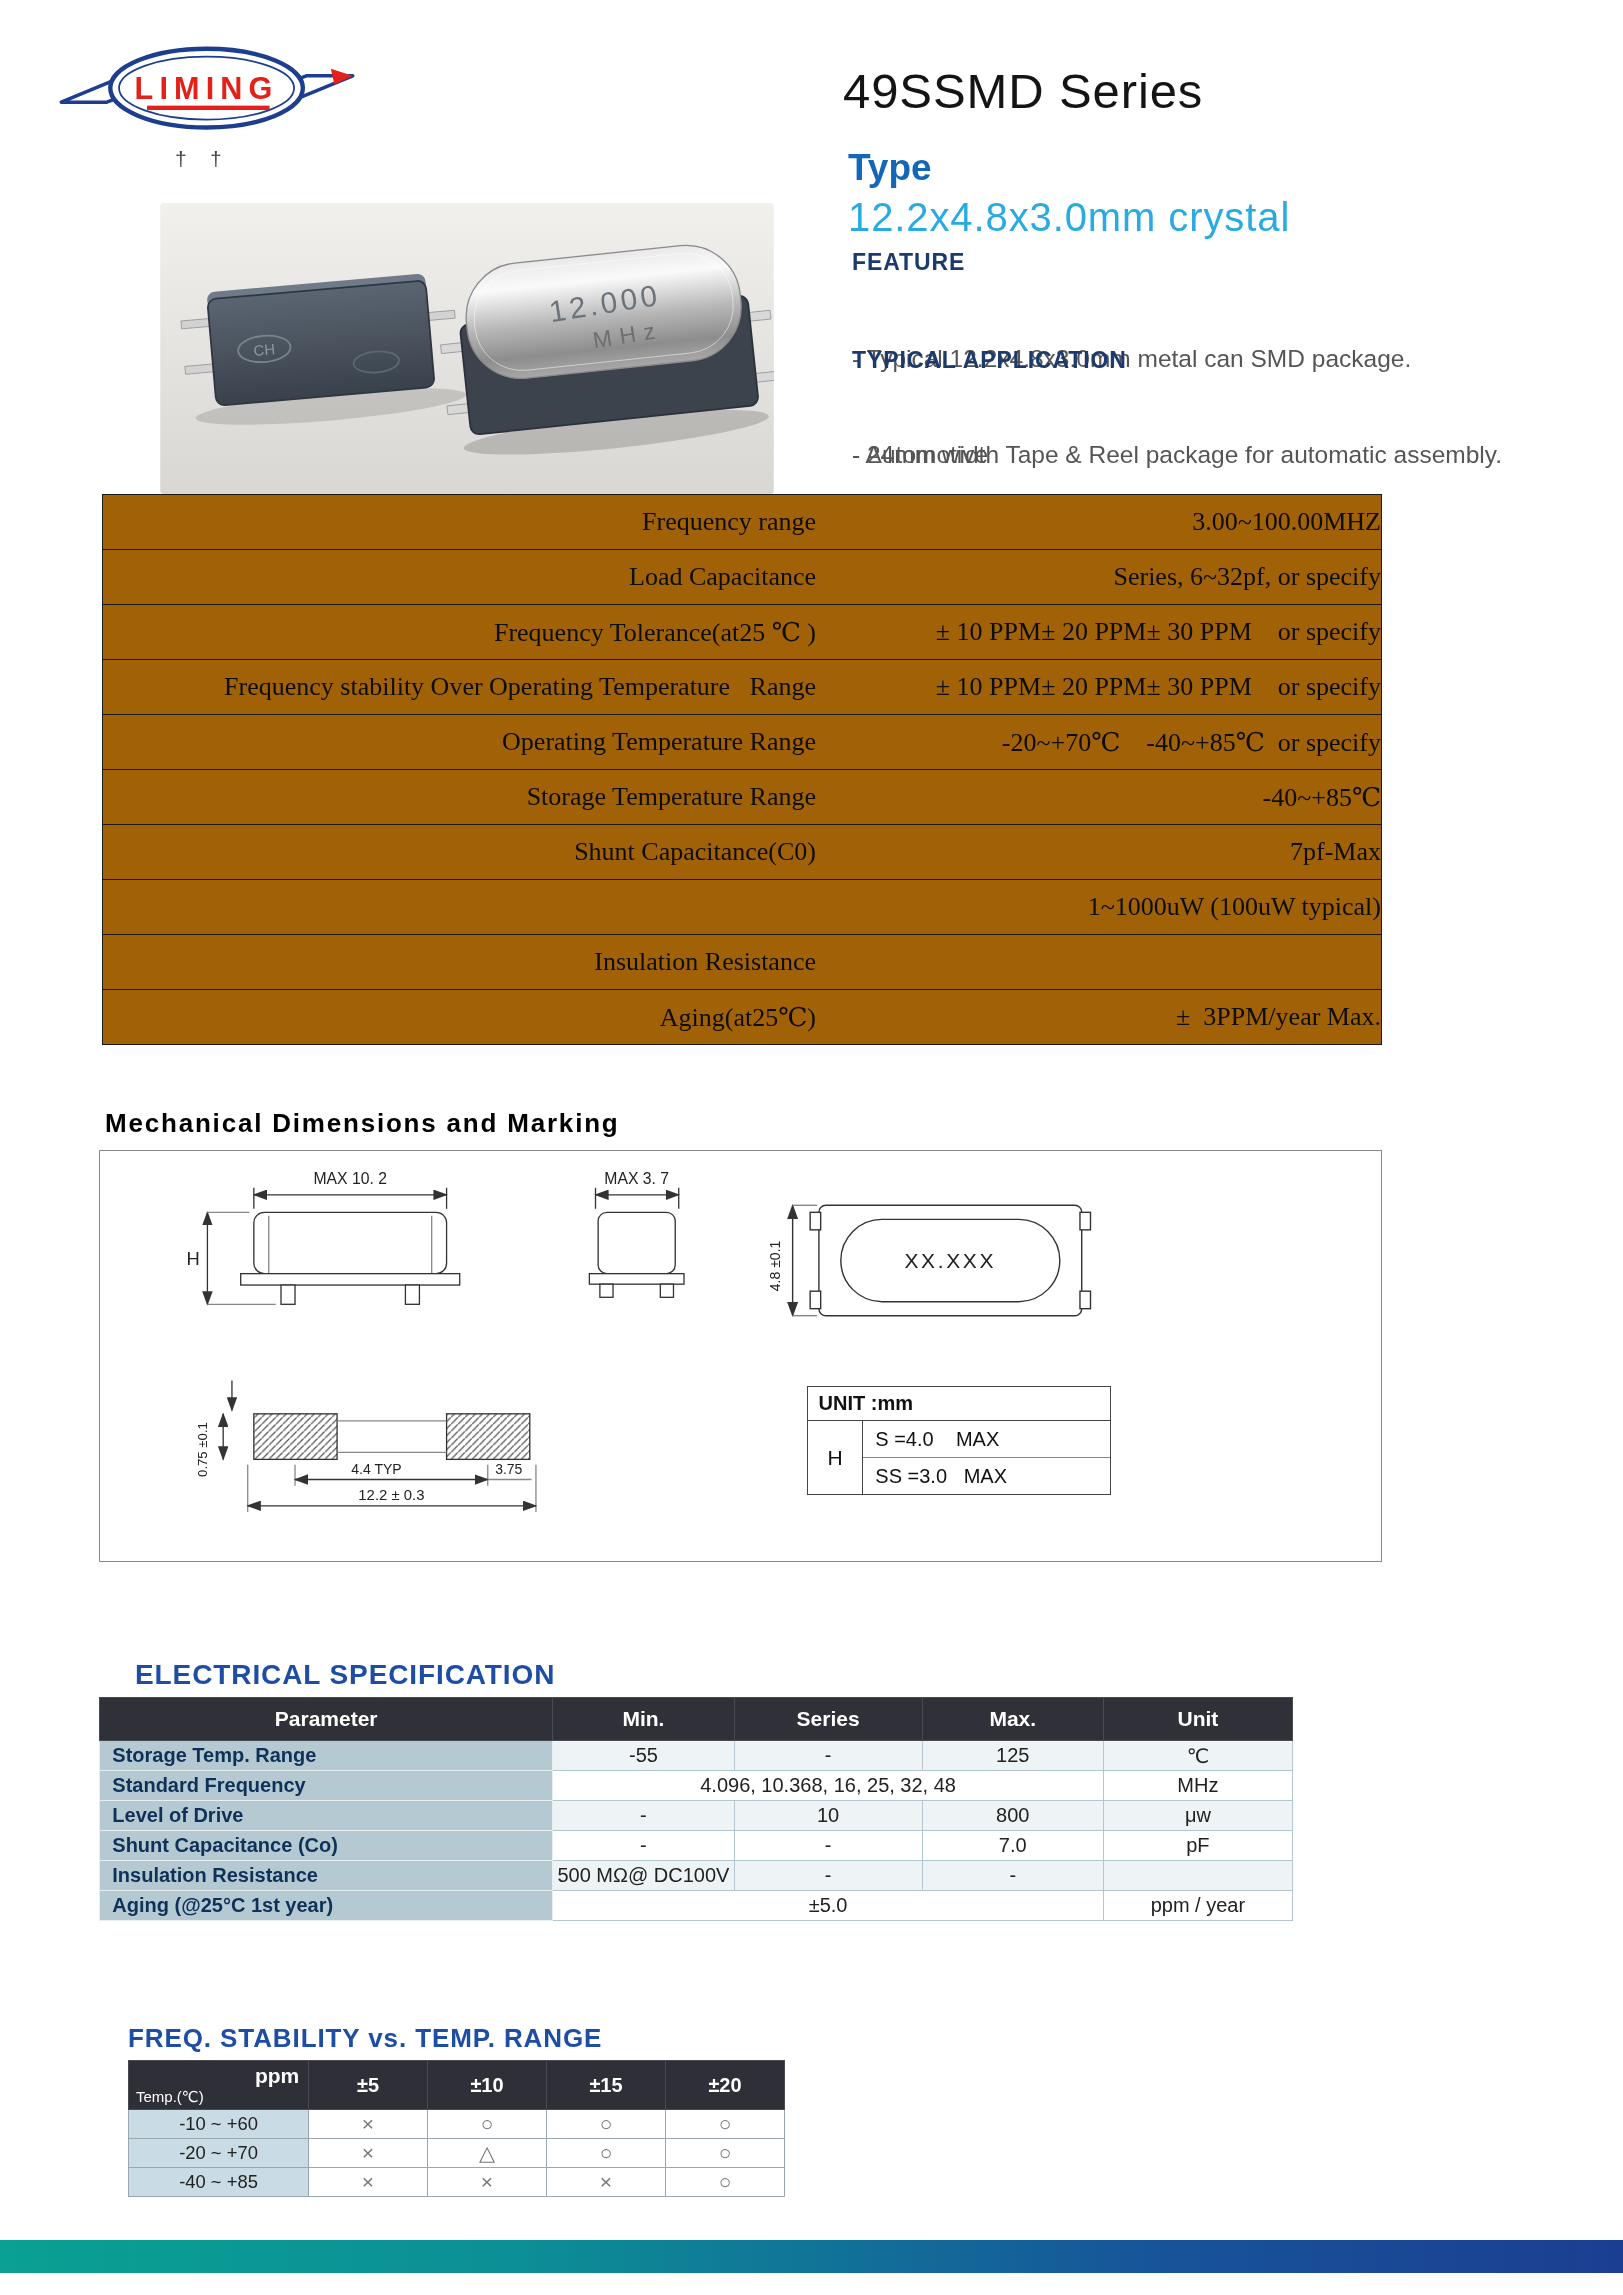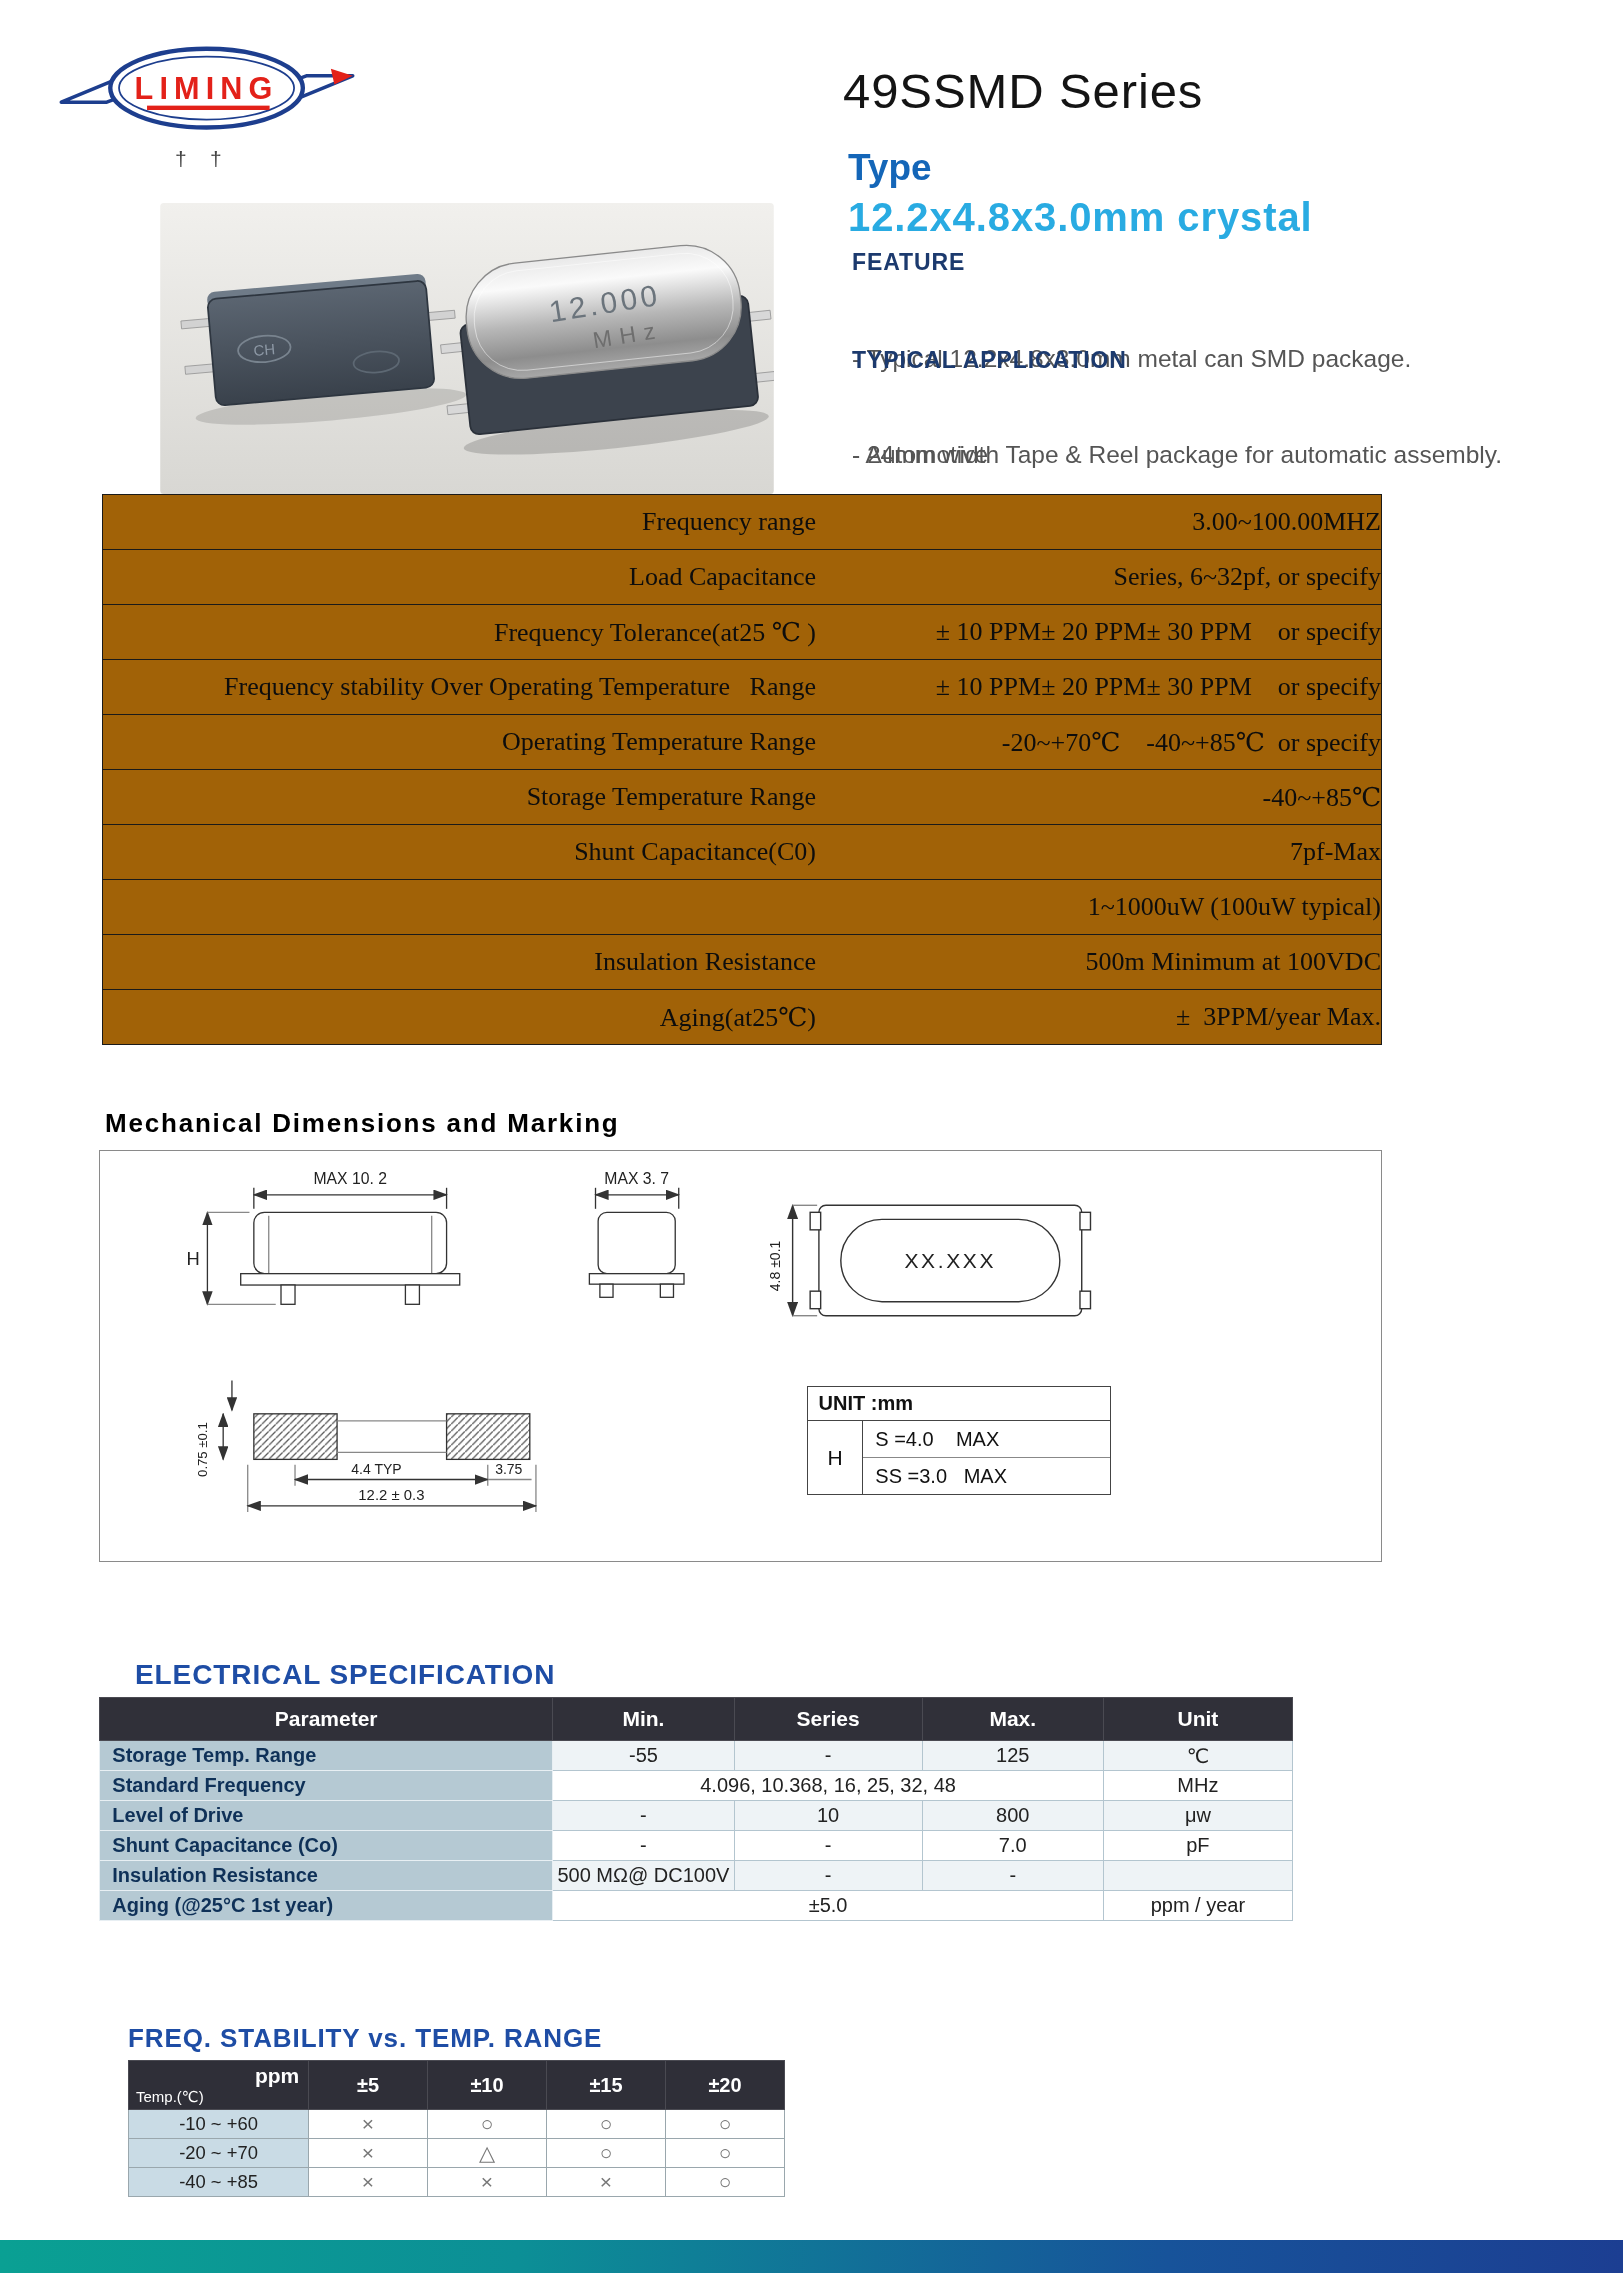--- a/index.html
+++ b/index.html
@@ -8,21 +8,21 @@
     font-family:"Liberation Sans","DejaVu Sans",sans-serif;color:#222;
     overflow:hidden;
   }
   .abs{position:absolute;}
 
   
   #logo{left:56px;top:32px;width:302px;height:114px;}
   #logo-sub{left:175px;top:147px;font-size:21px;color:#444;letter-spacing:8.8px;}
   #series-title{left:843px;top:63px;font-size:49px;color:#141414;font-weight:500;letter-spacing:0.9px;}
   #type-label{left:848px;top:147px;font-size:37px;font-weight:bold;color:#1466b8;}
-  #size-title{left:848px;top:195px;font-size:40px;font-weight:bold;color:#29abe2;letter-spacing:0.9px;}
+  #size-title{left:848px;top:195px;font-size:40px;font-weight:normal;color:#29abe2;letter-spacing:0.9px;}
   .sec-h{font-size:23px;font-weight:bold;color:#1c3a6e;letter-spacing:0.9px;}
   #feature-h{left:852px;top:249px;}
   #feature-list{left:852px;top:279px;font-size:24.5px;color:#555;line-height:32px;white-space:pre;}
   #app-h{left:852px;top:347px;}
   #app-list{left:852px;top:377px;font-size:24.5px;color:#555;line-height:31px;white-space:pre;}
 
   #photo{left:160px;top:203px;width:614px;height:291px;}
 
   
   #spec-table{left:102px;top:494px;width:1278px;border:1.8px solid #1a1a1a;background:#a16207;text-align:right;}
@@ -177,21 +177,20 @@
   </div>
   <div class="spec-row">
     <span class="spec-label">Shunt Capacitance(C0)</span>
     <span class="spec-value">7pf-Max</span>
   </div>
   <div class="spec-row">
     <span class="spec-value">1~1000uW (100uW typical)</span>
   </div>
   <div class="spec-row">
     <span class="spec-label">Insulation Resistance</span>
-    <span class="spec-value">500m Minimum at 100VDC</span>
   </div>
   <div class="spec-row">
     <span class="spec-label">Aging(at25℃)</span>
     <span class="spec-value">±  3PPM/year Max.</span>
   </div>
 </div>
 
 <div id="mech-heading" class="abs">Mechanical Dimensions and Marking</div>
 
 <div id="mech-box" class="abs">

